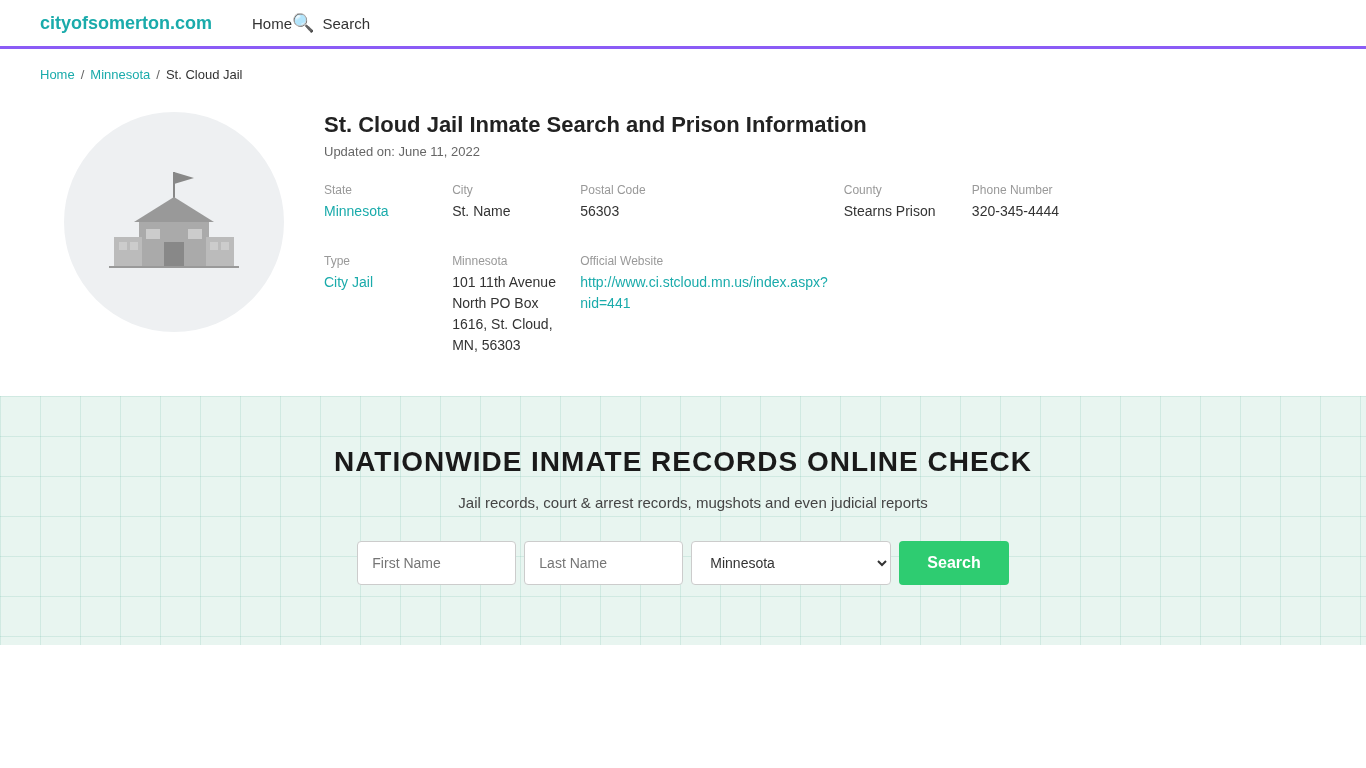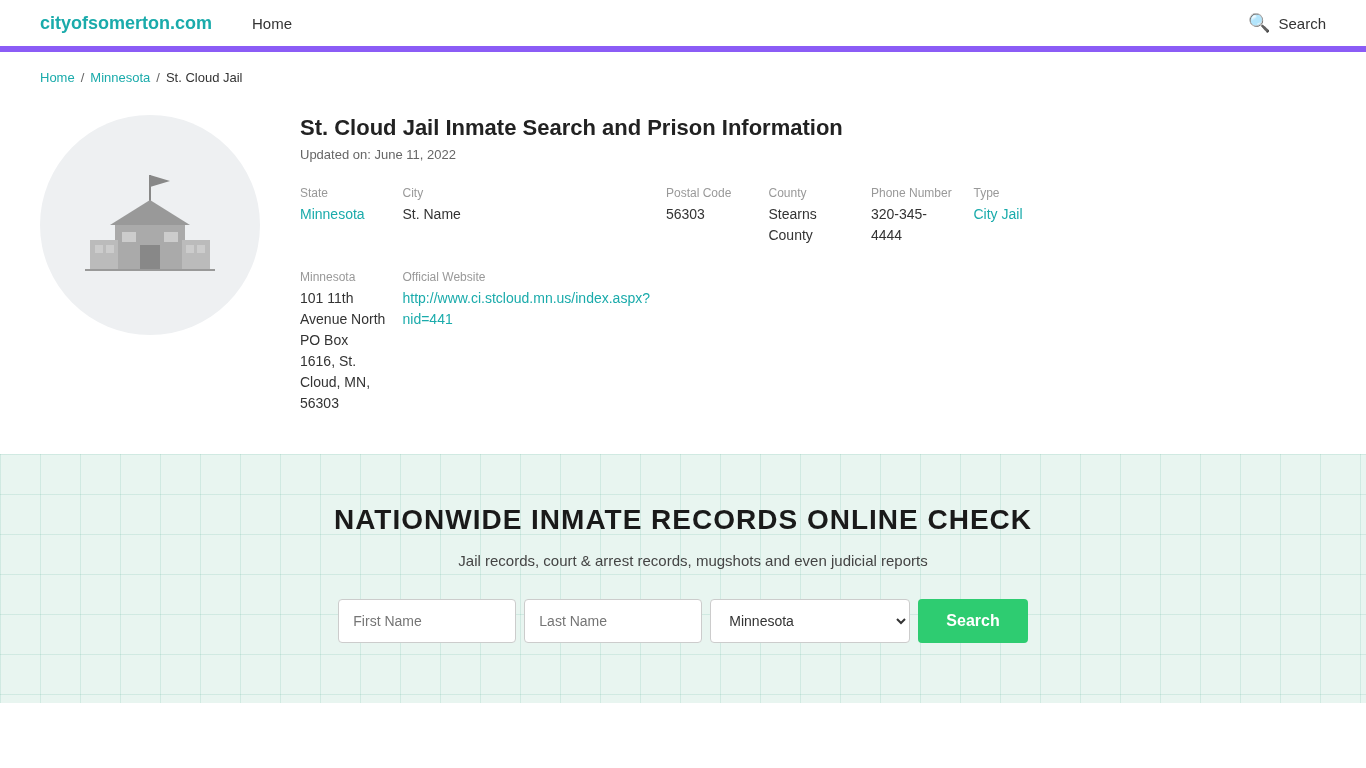--- a/index.html
+++ b/index.html
@@ -2,23 +2,22 @@
 <html><head>
   <meta charset="utf-8">
   <style>
     * { box-sizing: border-box; margin: 0; padding: 0; }
     body { font-family: Arial, sans-serif; font-size: 14px; color: #333; background: #fff; }
 
     
     .header {
       display: flex;
       align-items: center;
-      justify-content: space-between;
       padding: 12px 40px;
-      border-bottom: 6px solid #8b5cf6;
+      border-bottom: 3px solid #8b5cf6;
       background: #fff;
     }
     .header-left { display: flex; align-items: center; gap: 40px; }
     .site-logo { color: #1aabab; font-size: 18px; font-weight: bold; text-decoration: none; cursor: pointer; }
     .nav-home { color: #333; font-size: 15px; cursor: pointer; }
     .header-search { display: flex; align-items: center; gap: 8px; cursor: pointer; color: #333; font-size: 15px; }
     .search-icon-header { color: #555; font-size: 18px; }
 
     
     .breadcrumb {
@@ -32,20 +31,21 @@
     .breadcrumb-sep { color: #666; }
     .breadcrumb-current { color: #333; }
 
     
     .main-content {
       padding: 20px 40px 40px 40px;
       display: flex;
       gap: 40px;
       align-items: flex-start;
       max-width: 1100px;
+      margin-left: 24px;
     }
 
     
     .building-image-wrap {
       width: 220px;
       height: 220px;
       min-width: 220px;
       border-radius: 50%;
       background: #eef0f2;
       display: flex;
@@ -54,22 +54,22 @@
       overflow: hidden;
     }
 
     
     .info-section { flex: 1; }
     .info-title { font-size: 22px; font-weight: bold; color: #222; margin-bottom: 6px; }
     .info-updated { color: #666; font-size: 13px; margin-bottom: 24px; }
 
     .info-grid {
       display: grid;
-      grid-template-columns: 1fr 1fr 1fr 1fr 1fr 1fr;
-      gap: 24px 16px;
+      grid-template-columns: 1fr 1fr 1fr 1fr 1fr;
+      gap: 32px 16px;
     }
     .info-cell {}
     .info-label { font-size: 12px; color: #999; margin-bottom: 4px; }
     .info-value { font-size: 14px; color: #333; line-height: 1.5; }
     .info-value.link { color: #1aabab; cursor: pointer; }
 
     
     .green-section {
       background: #e8f5f0;
       padding: 50px 40px 60px 40px;
@@ -112,21 +112,21 @@
     }
     .search-form input, .search-form select {
       padding: 12px 14px;
       border: 1px solid #ccc;
       border-radius: 4px;
       font-size: 14px;
       outline: none;
       background: #fff;
       color: #999;
     }
-    .search-form input { width: 178px; color: #15803d; }
+    .search-form input { width: 159px; color: #15803d; }
     .search-form select { width: 200px; color: #333; }
     .search-btn {
       padding: 12px 28px;
       background: #2ecc71;
       color: #fff;
       border: none;
       border-radius: 4px;
       font-size: 16px;
       font-weight: 600;
       cursor: pointer;
@@ -203,21 +203,21 @@
         <div class="info-value">St. Name</div>
       </div>
 
       <div class="info-cell">
         <div class="info-label">Postal Code</div>
         <div class="info-value">56303</div>
       </div>
 
       <div class="info-cell">
         <div class="info-label">County</div>
-        <div class="info-value">Stearns County</div>
+        <div class="info-value">Stearns Prison</div>
       </div>
 
       <div class="info-cell">
         <div class="info-label">Phone Number</div>
         <div class="info-value">320-345-4444</div>
       </div>
 
       <div class="info-cell">
         <div class="info-label">Type</div>
         <div class="info-value link">City Jail</div>

